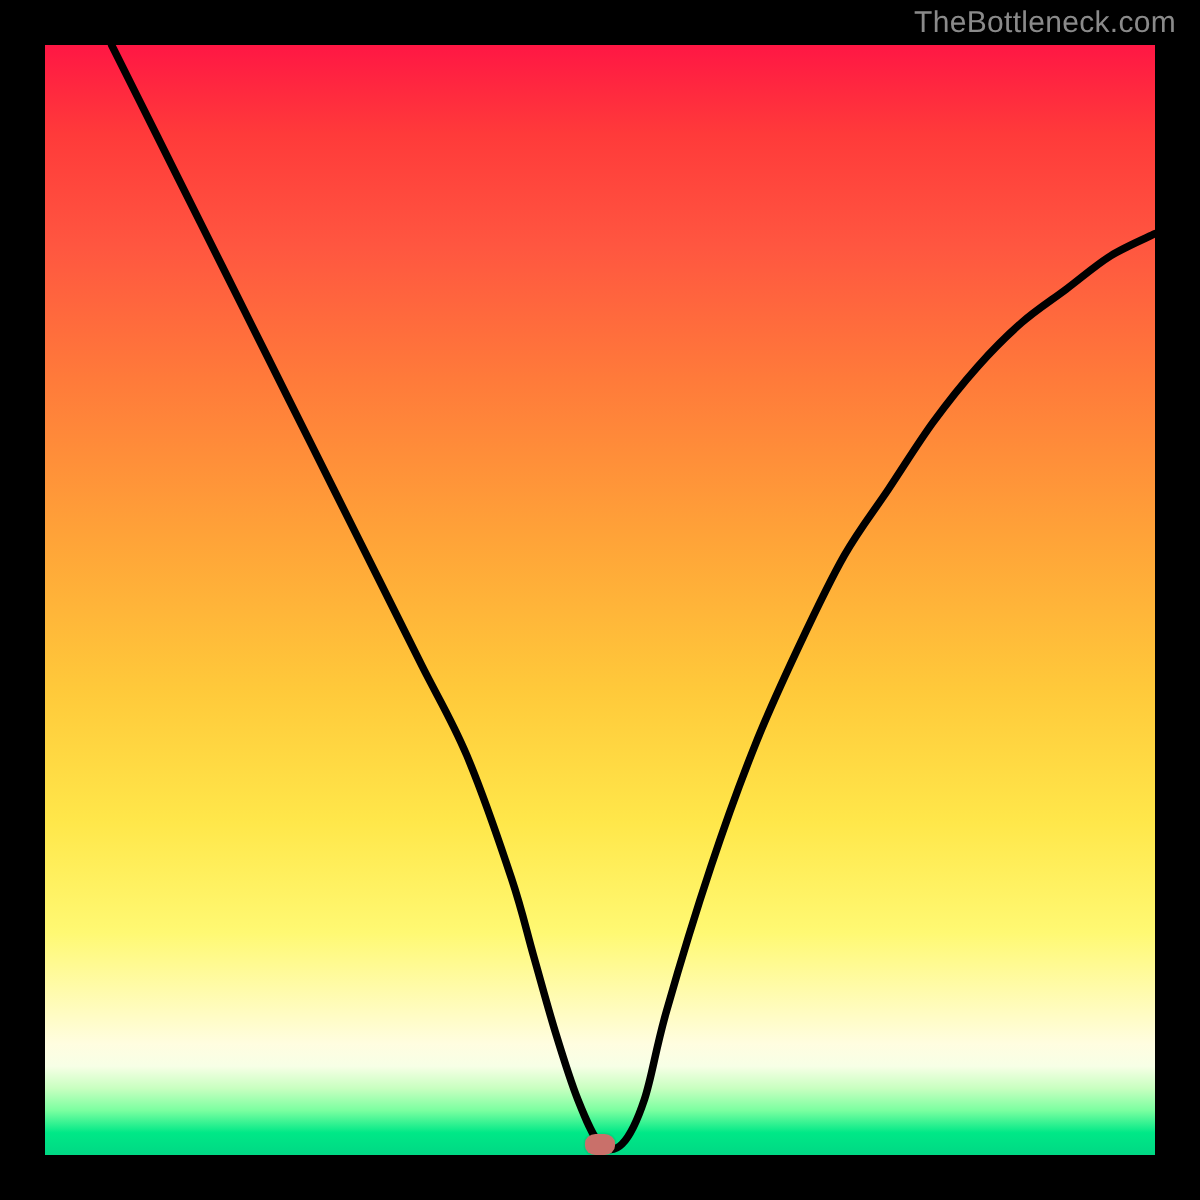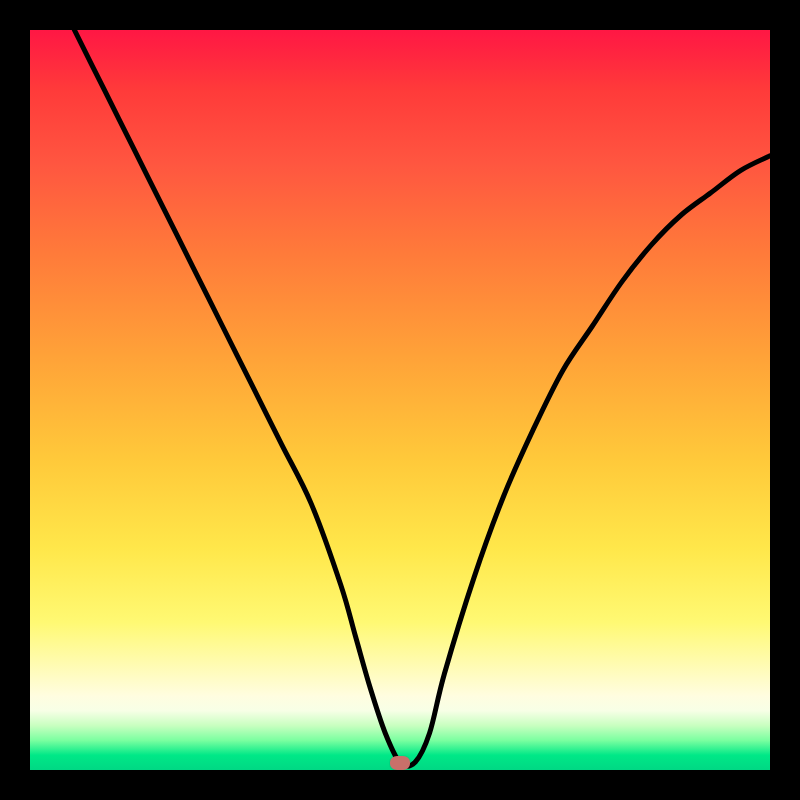--- a/index.html
+++ b/index.html
@@ -76,13 +76,14 @@
 <div class="frame">
 
   <div class="plot-area"></div>
 
   <svg class="curve-svg" viewBox="0 0 740 740" preserveAspectRatio="none">
     <path id="curve-path" d="M 44.40 0.00 C 49.33 9.87, 64.13 39.47, 74.00 59.20 C 83.87 78.93, 93.73 98.67, 103.60 118.40 C 113.47 138.13, 123.33 157.87, 133.20 177.60 C 143.07 197.33, 152.93 217.07, 162.80 236.80 C 172.67 256.53, 182.53 276.27, 192.40 296.00 C 202.27 315.73, 212.13 335.47, 222.00 355.20 C 231.87 374.93, 241.73 394.67, 251.60 414.40 C 261.47 434.13, 271.33 450.17, 281.20 473.60 C 291.07 497.03, 303.40 532.80, 310.80 555.00 C 318.20 577.20, 320.67 589.53, 325.60 606.80 C 330.53 624.07, 335.47 642.57, 340.40 658.60 C 345.33 674.63, 350.27 690.67, 355.20 703.00 C 360.13 715.33, 365.07 727.67, 370.00 732.60 C 374.93 737.53, 379.87 737.53, 384.80 732.60 C 389.73 727.67, 394.67 717.80, 399.60 703.00 C 404.53 688.20, 407.00 669.70, 414.40 643.80 C 421.80 617.90, 434.13 577.20, 444.00 547.60 C 453.87 518.00, 463.73 490.87, 473.60 466.20 C 483.47 441.53, 493.33 420.57, 503.20 399.60 C 513.07 378.63, 522.93 357.67, 532.80 340.40 C 542.67 323.13, 552.53 310.80, 562.40 296.00 C 572.27 281.20, 582.13 265.17, 592.00 251.60 C 601.87 238.03, 611.73 225.70, 621.60 214.60 C 631.47 203.50, 641.33 193.63, 651.20 185.00 C 661.07 176.37, 670.93 170.20, 680.80 162.80 C 690.67 155.40, 700.53 146.77, 710.40 140.60 C 720.27 134.43, 735.07 128.27, 740.00 125.80" fill="none" stroke="#000" stroke-width="5" stroke-linecap="round" stroke-linejoin="round"></path>
   </svg>
 
   <div id="marker" class="marker" style="left: 400px; top: 762.6px;"></div>
 
+  <div class="watermark">TheBottleneck.com</div>
 </div>
 
 </body></html>

